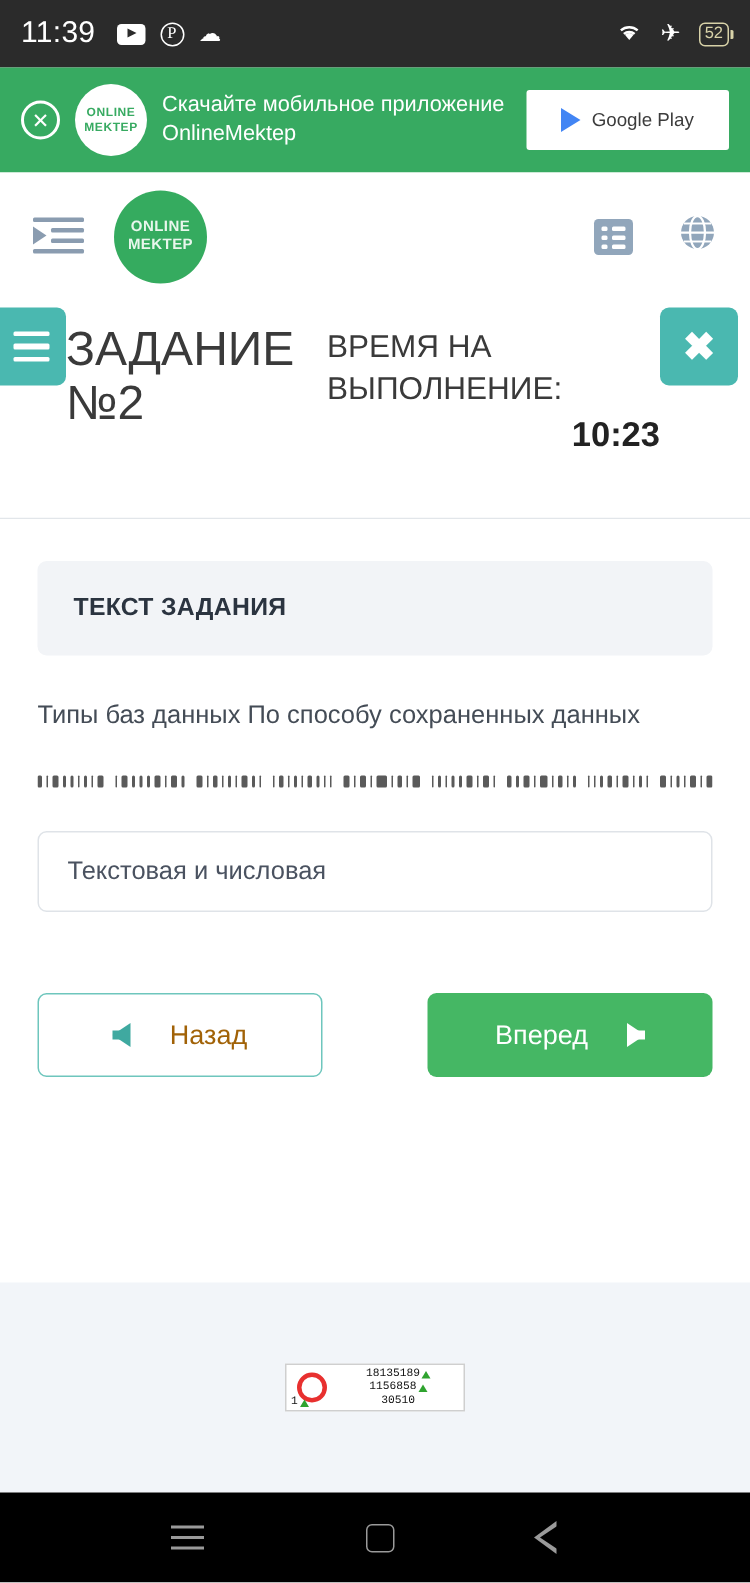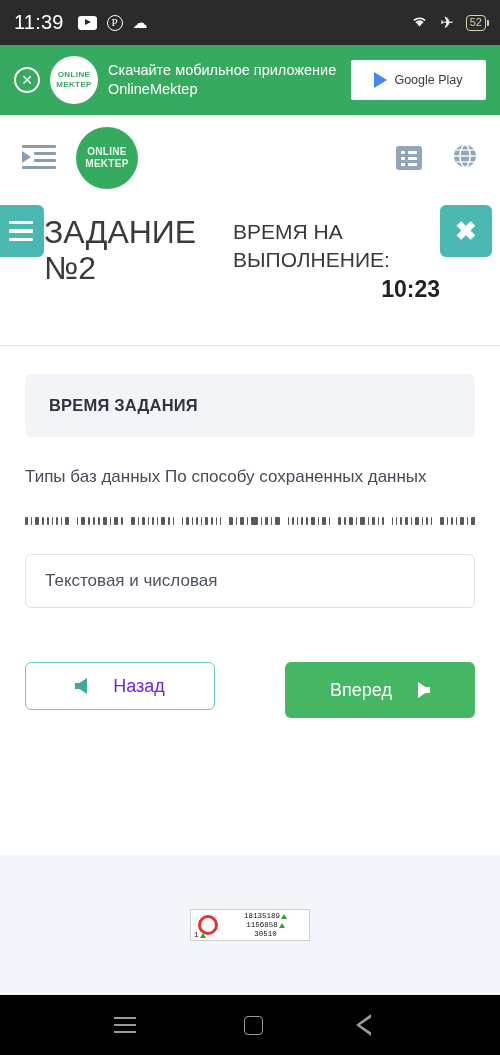--- a/index.html
+++ b/index.html
@@ -106,21 +106,21 @@
   .close-btn {
     position: absolute; right: 8px; top: 5px; width: 52px; height: 52px;
     background: #4ab8b0; border-radius: 6px; color: #fff;
     font-size: 26px; display: flex; align-items: center; justify-content: center; font-weight: bold;
   }
   .task-title {
     position: absolute; left: 44px; top: 14px; width: 190px;
     font-size: 32px; color: #3a3a3a; line-height: 36px;
   }
   .time-label {
-    position: absolute; left: 233px; top: 18px; width: 250px;
+    position: absolute; left: 218px; top: 18px; width: 250px;
     font-size: 21px; color: #3a3a3a; line-height: 28px;
   }
   .time-value {
     position: absolute; left: 225px; top: 76px; width: 215px;
     font-size: 23px; font-weight: bold; color: #222; text-align: right;
   }
   .divider { height: 1px; background: #e2e6ea; }
 
   
   .content { padding: 28px 25px 0; background: #fff; }
@@ -134,23 +134,23 @@
   .redacted span { background: #5a5a5a; height: 8px; border-radius: 1px; display:inline-block;}
 
   .options { margin-top: 28px; display: flex; flex-direction: column; gap: 20px; }
   .option {
     border: 1px solid #dfe3e8; border-radius: 6px; padding: 16px 19px;
     font-size: 17px; color: #4a5260; background: #fff;
   }
 
   .nav-buttons { margin-top: 54px; display: flex; justify-content: space-between; }
   .btn-back {
-    width: 190px; height: 48px; border: 1px solid #6ec6bd; border-radius: 6px; background: #fff;
+    width: 190px; height: 56px; border: 1px solid #6ec6bd; border-radius: 6px; background: #fff;
     display: flex; align-items: center; justify-content: center; gap: 26px;
-    font-size: 18px; color: #6d28d9;
+    font-size: 18px; color: #a16207;
   }
   .btn-back .arrow-l { width: 0;height:0; border-right: 12px solid #3fa9a0;
     border-top: 8px solid transparent; border-bottom: 8px solid transparent; position: relative; }
   .btn-back .arrow-l::after { content:""; position:absolute; left:0; top:-3px; width:9px;height:6px;background:#3fa9a0;}
   .btn-fwd {
     width: 190px; height: 56px; background: #45b764; border-radius: 6px;
     display: flex; align-items: center; justify-content: center; gap: 26px;
     font-size: 18px; color: #fff;
   }
   .btn-fwd .arrow-r { width: 0;height:0; border-left: 12px solid #fff;
@@ -281,21 +281,21 @@
     </div>
     <div class="close-btn">✖</div>
     <div class="task-title">ЗАДАНИЕ №2</div>
     <div class="time-label">ВРЕМЯ НА ВЫПОЛНЕНИЕ:</div>
     <div class="time-value">10:23</div>
   </div>
   <div class="divider"></div>
 
   <div class="content">
     <div class="task-text-box">
-      <h2>ВРЕМЯ ЗАДАНИЯ</h2>
+      <h2>ТЕКСТ ЗАДАНИЯ</h2>
     </div>
     <div class="question">Типы баз данных По способу сохраненных данных</div>
 
     <div class="redacted" id="redacted">
         <span style="width: 6px;"></span>
         <span style="width: 3px;"></span>
         <span style="width: 10px;"></span>
         <span style="width: 3px;"></span>
         <span style="width: 5px;"></span>
         <span style="width: 3px;"></span>

